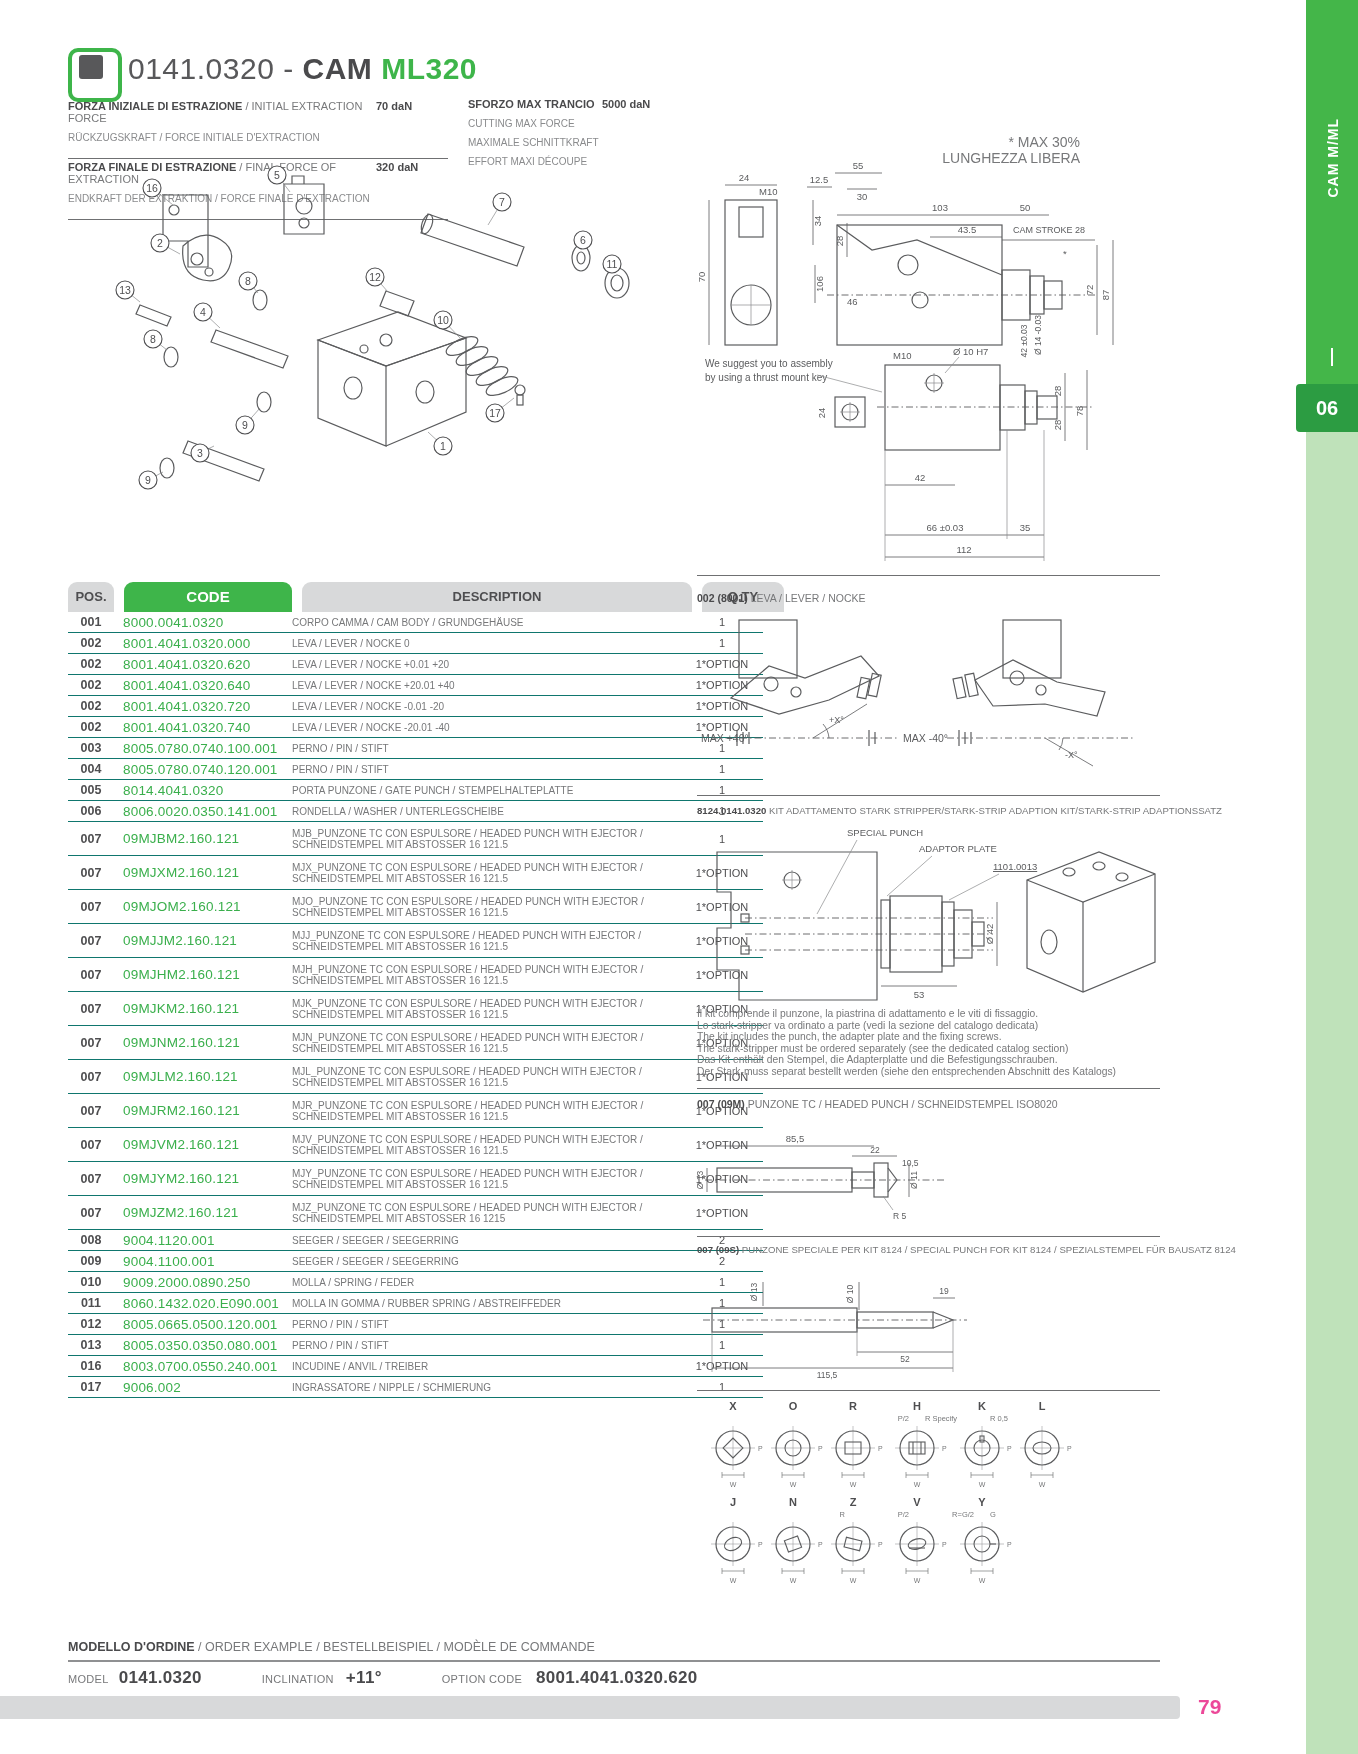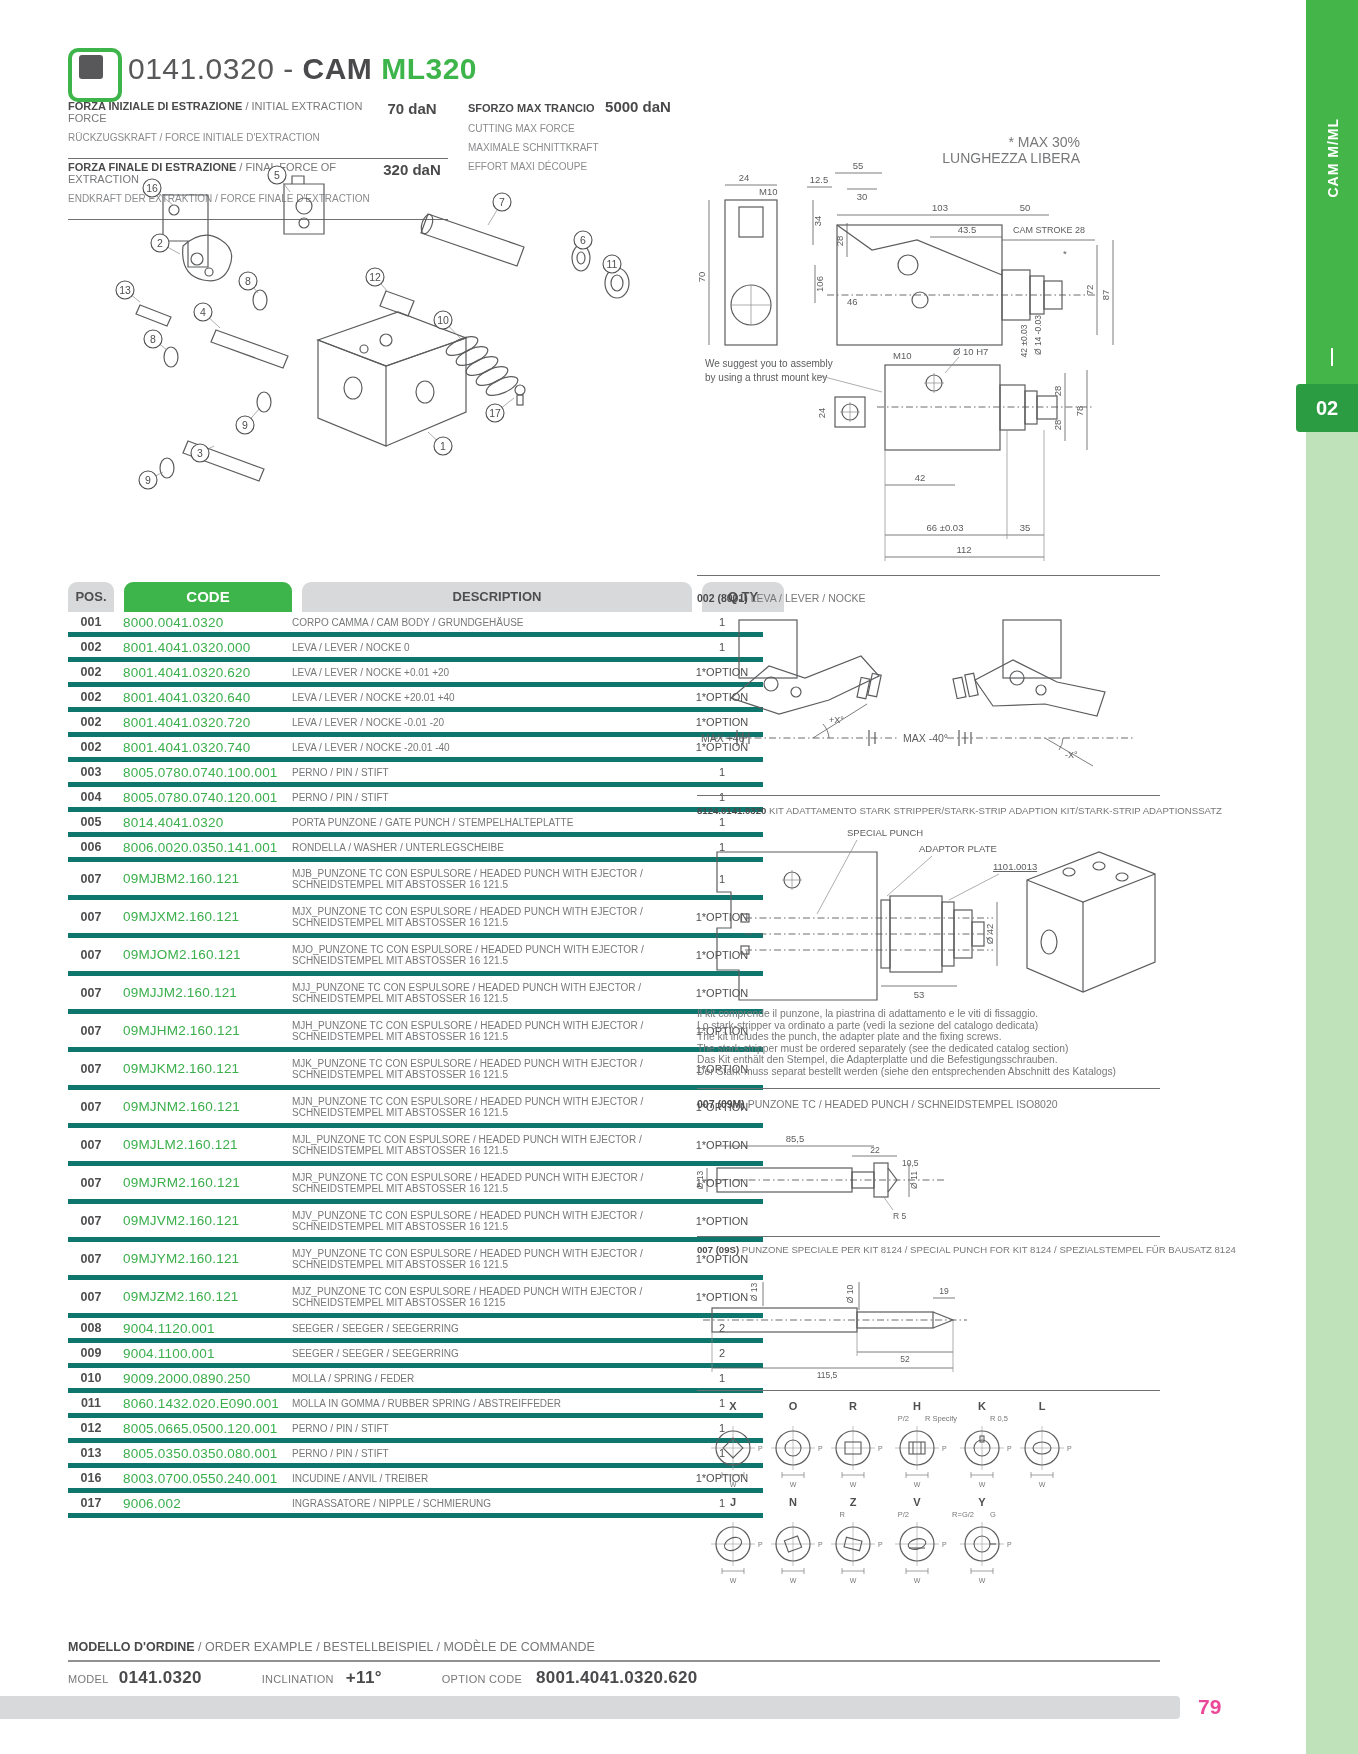--- a/index.html
+++ b/index.html
@@ -19,29 +19,29 @@
   .logo .inner{position:absolute;left:7px;top:3px;width:24px;height:24px;background:#58585a;border-radius:3px}
   .title{font-size:30px;letter-spacing:.5px;color:#58585a;white-space:nowrap}
   .title b{color:#4a4a4c}
   .title .green{color:#3eb54a;font-weight:bold}
   
   .specrow{border-bottom:1.6px solid #6f7072;padding:2px 0 15px 0;display:flex;align-items:flex-start}
   .specrow .txt{flex:1}
   .sl1{font-size:11px;color:#77787a}
   .sl1 b{color:#4a4a4c}
   .sl2{font-size:10px;color:#8a8b8d;margin-top:8px}
-  .specval{width:72px;text-align:center;font-size:15px;font-weight:bold;color:#4a4a4c}
+  .specval{width:72px;text-align:left;font-size:11px;font-weight:bold;color:#4a4a4c}
   
   .ptable{width:695px}
   .phead{display:grid;grid-template-columns:46px 168px 390px 82px;column-gap:10px}
   .phead div{height:30px;line-height:30px;text-align:center;font-weight:bold;font-size:13px;
              color:#4e4e50;background:#d8d9da;border-radius:9px 9px 0 0}
   .phead .code{background:#3eb54a;color:#fff;font-size:15px}
   .prow{display:grid;grid-template-columns:46px 168px 390px 82px;column-gap:3px;
-        height:20px;border-bottom:5px solid #0f766e;align-items:center}
+        height:20px;border-bottom:1px solid #0f766e;align-items:center}
   .prow.tall{height:33px}
   .prow .pos{font-size:12.5px;font-weight:bold;text-align:center;color:#4e4e50}
   .prow .code{font-size:13.5px;font-weight:normal;color:#3aaf4c;padding-left:6px;letter-spacing:.2px}
   .prow .desc{font-size:10px;line-height:11px;color:#77787a;padding-left:4px}
   .prow .qty{font-size:11px;text-align:center;color:#4e4e50}
   
   .sec-rule{height:0;border-top:1.6px solid #6f7072}
   .sec-h{font-size:10.5px;color:#77787a;white-space:nowrap}
   .sec-h b{color:#4a4a4c}
   .kit-par div{font-size:10.3px;line-height:11.6px;color:#77787a;white-space:nowrap}
@@ -808,14 +808,14 @@
   <span class="ofl" style="margin-left:60px">OPTION CODE</span>
   <span class="ofv" style="margin-left:14px">8001.4041.0320.620</span>
 </div>
 <div class="abs footer-bar" style="left:0;top:1696px;width:1180px;height:23px"></div>
 <div class="abs pageno" style="left:1198px;top:1695px">79</div>
 
 <div class="abs sb-top" style="left:1306px;top:0;width:52px;height:384px">
   <div class="sb-label abs" style="left:19px;top:118px">CAM M/ML</div>
   <div class="abs" style="left:25px;top:348px;width:2px;height:18px;background:#fff"></div>
 </div>
-<div class="abs sb-06" style="left:1296px;top:384px;width:62px;height:48px">02</div>
+<div class="abs sb-06" style="left:1296px;top:384px;width:62px;height:48px">06</div>
 <div class="abs sb-pale" style="left:1306px;top:432px;width:52px;height:1322px"></div>
 
 </body></html>

